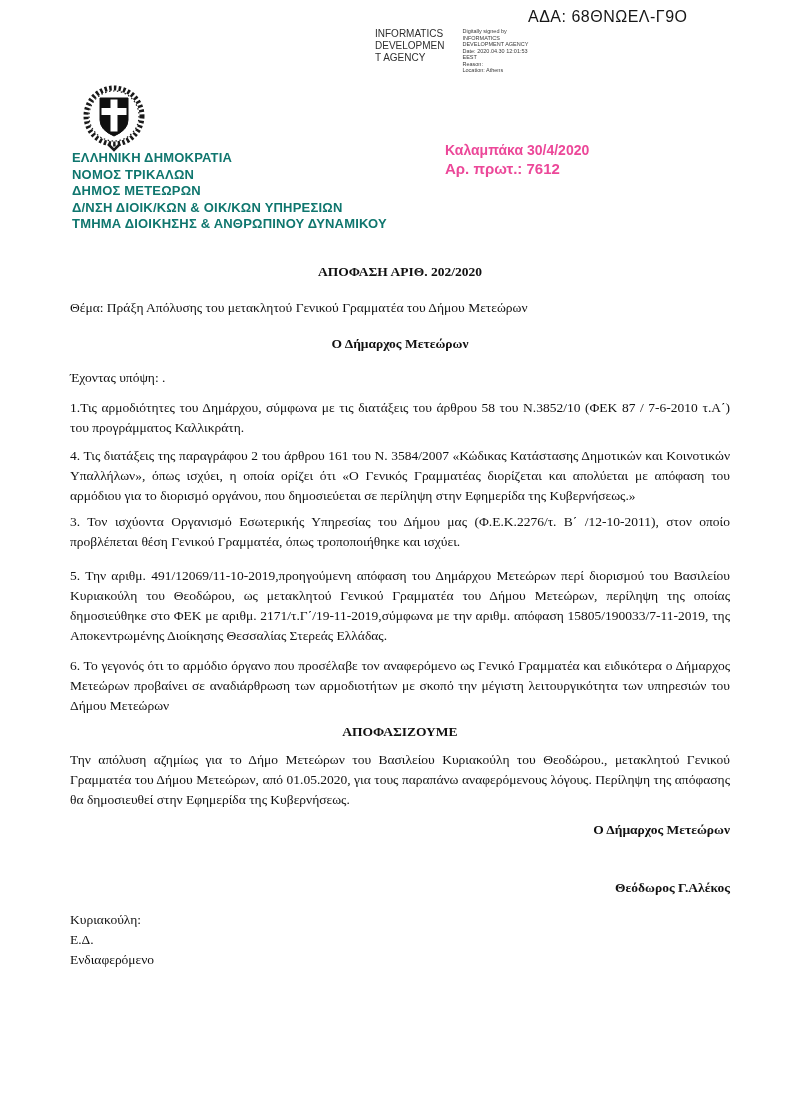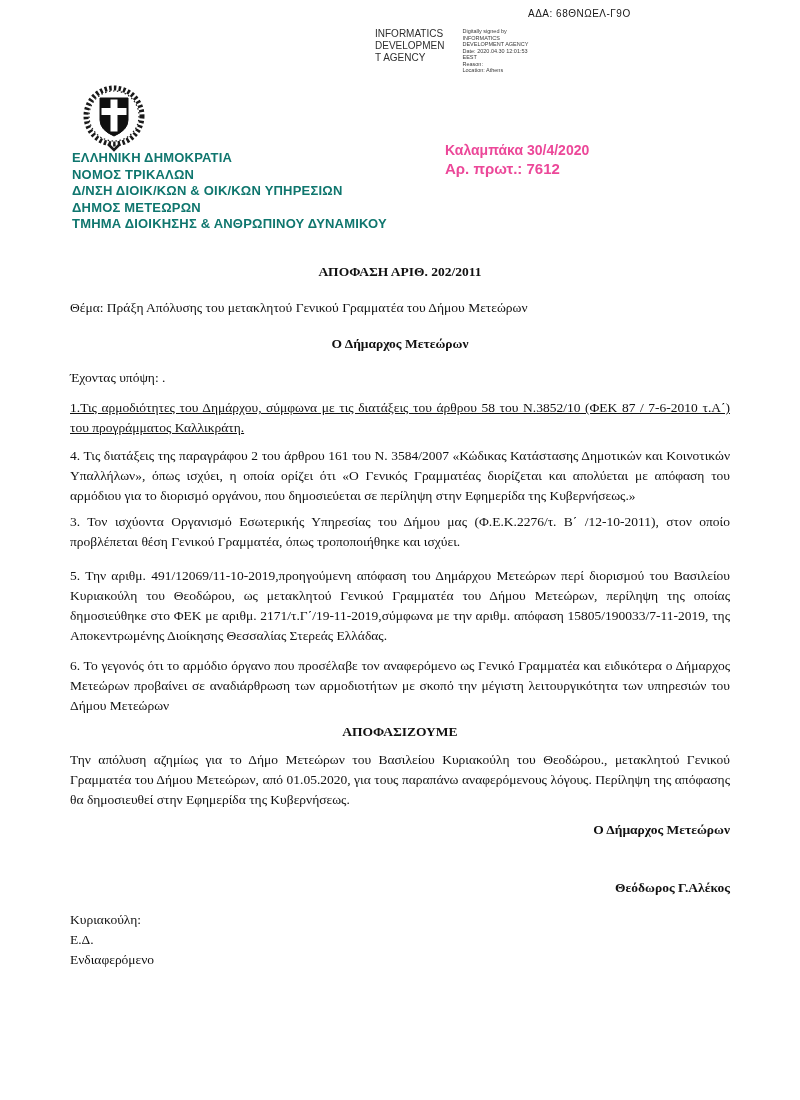--- a/index.html
+++ b/index.html
@@ -15,21 +15,21 @@
     overflow: hidden;
     color: #111;
   }
 
   
   .ada {
     position: absolute;
     top: 8px;
     left: 528px;
     font-family: "Liberation Sans", sans-serif;
-    font-size: 10px;
+    font-size: 16px;
     letter-spacing: 0.5px;
     color: #161616;
     white-space: nowrap;
   }
 
   
   .stamp {
     position: absolute;
     top: 28px;
     left: 375px;
@@ -97,21 +97,21 @@
     color: #111;
   }
   .doc p { margin: 0; }
   .center-bold {
     text-align: center;
     font-weight: bold;
   }
   .subject      { margin-top: 16px !important; }
   .issuer       { margin-top: 16px !important; }
   .preamble     { margin-top: 14px !important; }
-  .item-1       { margin-top: 10px !important; text-align: justify; text-decoration: underline; }
+  .item-1       { margin-top: 10px !important; text-align: justify; }
   .item-4       { margin-top: 8px  !important; text-align: justify; }
   .item-3       { margin-top: 6px  !important; text-align: justify; }
   .item-5       { margin-top: 14px !important; text-align: justify; }
   .item-6       { margin-top: 10px !important; text-align: justify; }
   .decide-head  { margin-top: 6px  !important; }
   .decision     { margin-top: 8px  !important; text-align: justify; }
   .sig-title    { margin-top: 10px !important; text-align: right; font-weight: bold; }
   .sig-name     { margin-top: 38px !important; text-align: right; font-weight: bold; }
   .notify       { margin-top: 12px !important; }
 </style>
@@ -149,32 +149,32 @@
       <path d="M18 16 h28 v22 q0 10 -14 16 q-14 -6 -14 -16 Z" fill="#101010" stroke="#101010"></path>
 
       <rect x="28.5" y="17.5" width="7" height="32" fill="#ffffff"></rect>
       <rect x="19.5" y="26" width="25" height="7" fill="#ffffff"></rect>
     </svg>
   </div>
 
   <div class="letterhead">
     <div>ΕΛΛΗΝΙΚΗ ΔΗΜΟΚΡΑΤΙΑ</div>
     <div>ΝΟΜΟΣ ΤΡΙΚΑΛΩΝ</div>
+    <div>ΔΗΜΟΣ ΜΕΤΕΩΡΩΝ</div>
     <div>Δ/ΝΣΗ ΔΙΟΙΚ/ΚΩΝ &amp; ΟΙΚ/ΚΩΝ ΥΠΗΡΕΣΙΩΝ</div>
-    <div>ΔΗΜΟΣ ΜΕΤΕΩΡΩΝ</div>
     <div>ΤΜΗΜΑ ΔΙΟΙΚΗΣΗΣ &amp; ΑΝΘΡΩΠΙΝΟΥ ΔΥΝΑΜΙΚΟΥ</div>
   </div>
 
   <div class="head-right">
     <div class="place-date">Καλαμπάκα 30/4/2020</div>
     <div class="protocol">Αρ. πρωτ.: 7612</div>
   </div>
 
   <div class="doc">
-    <p class="center-bold">ΑΠΟΦΑΣΗ ΑΡΙΘ. 202/2011</p>
+    <p class="center-bold">ΑΠΟΦΑΣΗ ΑΡΙΘ. 202/2020</p>
     <p class="subject">Θέμα: Πράξη Απόλυσης του μετακλητού Γενικού Γραμματέα του Δήμου Μετεώρων</p>
     <p class="center-bold issuer">Ο Δήμαρχος Μετεώρων</p>
     <p class="preamble">Έχοντας υπόψη: .</p>
 
     <p class="item-1">1.Τις αρμοδιότητες του Δημάρχου, σύμφωνα με τις διατάξεις του άρθρου 58 του Ν.3852/10 (ΦΕΚ 87 / 7-6-2010 τ.Α΄) του προγράμματος Καλλικράτη.</p>
     <p class="item-4">4. Τις διατάξεις της παραγράφου 2 του άρθρου 161 του Ν. 3584/2007 «Κώδικας  Κατάστασης Δημοτικών και Κοινοτικών Υπαλλήλων», όπως ισχύει, η οποία ορίζει ότι «Ο Γενικός Γραμματέας διορίζεται και απολύεται με απόφαση του αρμόδιου για το διορισμό οργάνου, που δημοσιεύεται σε περίληψη στην Εφημερίδα της Κυβερνήσεως.»</p>
     <p class="item-3">3. Τον ισχύοντα  Οργανισμό Εσωτερικής Υπηρεσίας του Δήμου μας (Φ.Ε.Κ.2276/τ. Β΄ /12-10-2011), στον οποίο προβλέπεται θέση Γενικού Γραμματέα, όπως τροποποιήθηκε και ισχύει.</p>
     <p class="item-5">5. Την αριθμ. 491/12069/11-10-2019,προηγούμενη  απόφαση  του Δημάρχου Μετεώρων περί  διορισμού του Βασιλείου Κυριακούλη του Θεοδώρου, ως μετακλητού Γενικού Γραμματέα του Δήμου Μετεώρων, περίληψη της οποίας δημοσιεύθηκε στο ΦΕΚ με αριθμ. 2171/τ.Γ΄/19-11-2019,σύμφωνα με την  αριθμ. απόφαση 15805/190033/7-11-2019, της Αποκεντρωμένης Διοίκησης Θεσσαλίας Στερεάς Ελλάδας.</p>
     <p class="item-6">6. Το γεγονός ότι το αρμόδιο όργανο που προσέλαβε τον αναφερόμενο ως Γενικό Γραμματέα και ειδικότερα ο Δήμαρχος Μετεώρων προβαίνει σε αναδιάρθρωση των αρμοδιοτήτων με σκοπό την μέγιστη λειτουργικότητα των υπηρεσιών του Δήμου Μετεώρων</p>
 

